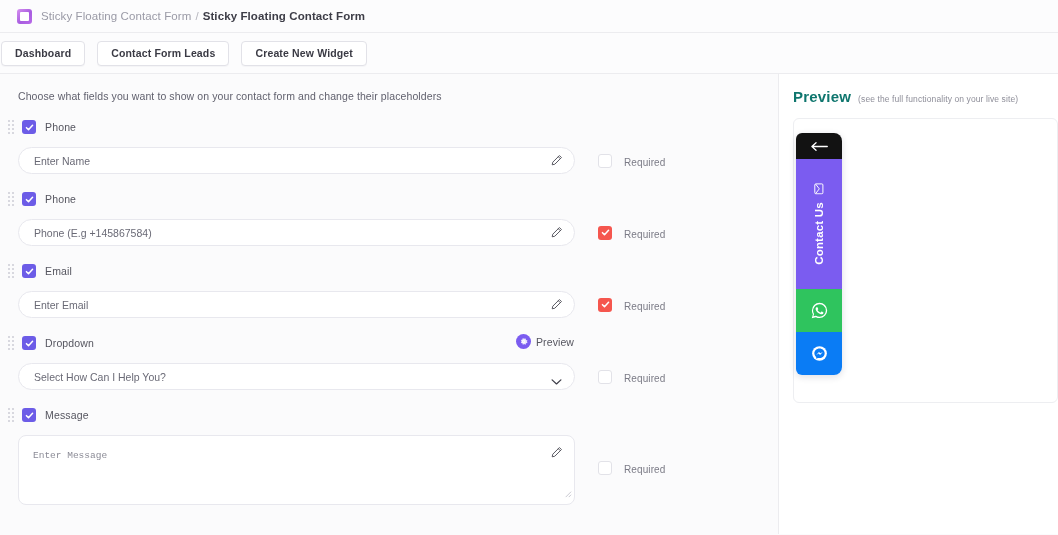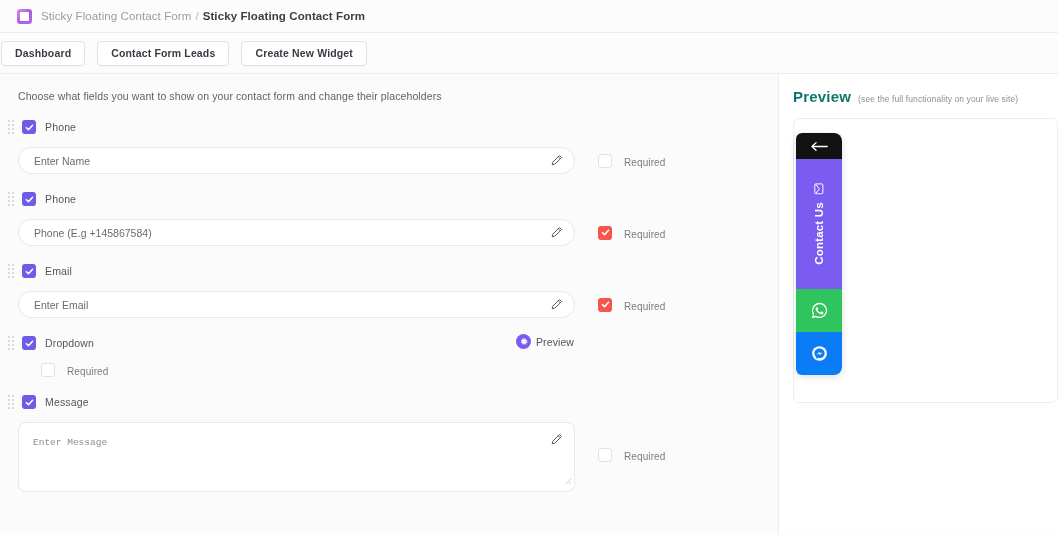--- a/index.html
+++ b/index.html
@@ -349,20 +349,28 @@
             <span class="gear-circle">
               <svg width="9" height="9" viewBox="0 0 16 16">
                 <path fill="#fff" d="M8 5.3a2.7 2.7 0 100 5.4 2.7 2.7 0 000-5.4zm0 4a1.3 1.3 0 110-2.6 1.3 1.3 0 010 2.6z"></path>
                 <path fill="#fff" d="M14 9.1l-.1-.6.1-.6 1-.8-.7-1.7-1.3.2-.9-.9.2-1.3L10.6 2l-.8 1-.6.1-.6-.1-.8-1-1.7.7.2 1.3-.9.9-1.3-.2-.7 1.7 1 .8-.1.6.1.6-1 .8.7 1.7 1.3-.2.9.9-.2 1.3 1.7.7.8-1 .6-.1.6.1.8 1 1.7-.7-.2-1.3.9-.9 1.3.2.7-1.7-1-.8z" opacity=".85"></path>
               </svg>
             </span>
             <span class="settings-label">Preview</span>
           </div>
         </div>
         <div class="field-row">
+          <div class="input-wrap">
+            <input class="txt-input" type="text" readonly="" placeholder="Select How Can I Help You?" style="">
+            <span class="chev">
+              <svg width="11" height="8" viewBox="0 0 12 8">
+                  <path d="M1.2 1.7L6 6.1l4.8-4.4" stroke="#3f3f4a" stroke-width="1.4" fill="none" stroke-linecap="round" stroke-linejoin="round"></path>
+                </svg>
+            </span>
+          </div>
           <div class="required-wrap">
             <div class="cb off"></div>
             <span class="required-label">Required</span>
           </div>
         </div>
       </div>
 
       <div class="field">
         <div class="field-head">
           <div class="drag-handle">

